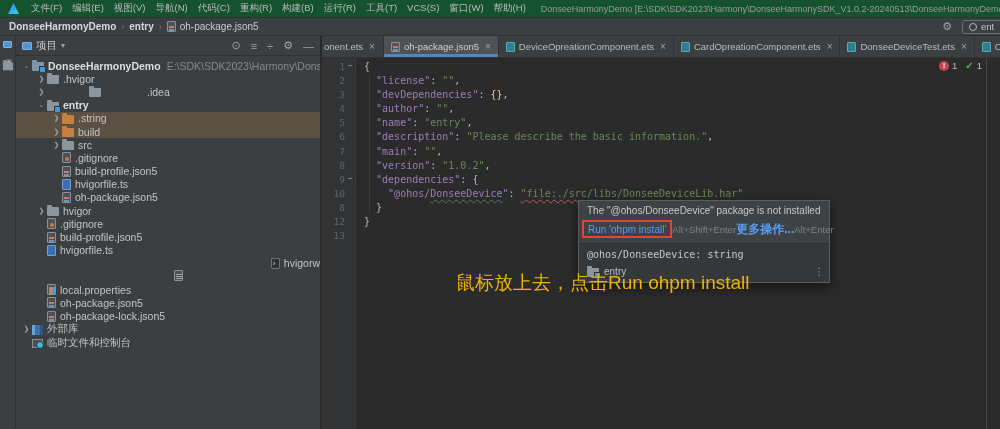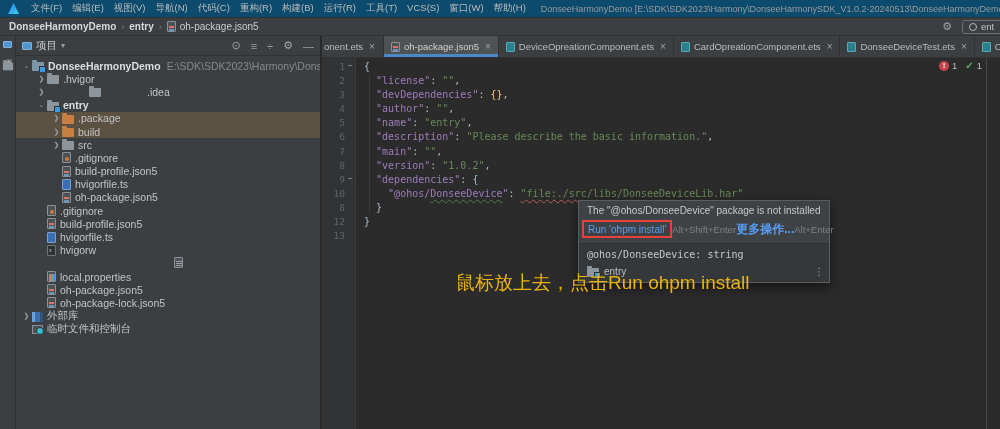--- a/index.html
+++ b/index.html
@@ -1,19 +1,19 @@
 <!DOCTYPE html>
 <html><head>
 <meta charset="utf-8">
 <style>
 *{margin:0;padding:0;box-sizing:border-box}
 html,body{width:1000px;height:429px;overflow:hidden}
 body{background:#2b2b2b;font-family:"Liberation Sans",sans-serif;color:#bbb;position:relative;font-size:11px}
 
-.menubar{position:absolute;left:0;top:0;width:1000px;height:18px;background:#0c4a6e;border-bottom:1px solid #323232;display:flex;align-items:center;padding-left:6px;overflow:hidden}
+.menubar{position:absolute;left:0;top:0;width:1000px;height:18px;background:#14532d;border-bottom:1px solid #323232;display:flex;align-items:center;padding-left:6px;overflow:hidden}
 .logo{width:11px;height:11px;margin:0 7px 0 2px;background:linear-gradient(135deg,#2f7bf5,#35d3e8);clip-path:polygon(50% 0,100% 100%,0 100%);flex:none}
 .menu-item{font-size:9.5px;color:#bbb;padding:0 5px;white-space:nowrap;cursor:default}
 .win-title{margin-left:10px;font-size:9px;color:#9a9a9a;white-space:nowrap;overflow:hidden}
 
 .breadcrumbbar{position:absolute;top:18px;left:0;width:1000px;height:18px;background:#3c3f41;border-bottom:1px solid #323232;display:flex;align-items:center;padding-left:9px;font-size:10px;overflow:hidden}
 .crumb{color:#c9c9c9;white-space:nowrap}
 .crumb.b{font-weight:bold;color:#d8d8d8}
 .crumb-sep{color:#7d7d7d;margin:0 5px;font-size:9px}
 .crumb-ic{margin-right:4px}
 .bc-right{margin-left:auto;display:flex;align-items:center;gap:10px;padding-right:0}
@@ -173,21 +173,21 @@
         <span class="t-label">.idea</span>
       </div>
       <div class="tree-row" style="padding-left: 20px;">
         <span class="chev">⌄</span>
         <span class="ic ic-module-folder"></span>
         <span class="t-label b">entry</span>
       </div>
       <div class="tree-row hl" style="padding-left: 35px;">
         <span class="chev">❯</span>
         <span class="ic ic-folder-orange"></span>
-        <span class="t-label">.package</span>
+        <span class="t-label">.string</span>
       </div>
       <div class="tree-row hl" style="padding-left: 35px;">
         <span class="chev">❯</span>
         <span class="ic ic-folder-orange"></span>
         <span class="t-label">build</span>
       </div>
       <div class="tree-row" style="padding-left: 35px;">
         <span class="chev">❯</span>
         <span class="ic ic-folder"></span>
         <span class="t-label">src</span>
@@ -206,35 +206,40 @@
         <span class="chev"></span>
         <span class="ic ic-file-ts"></span>
         <span class="t-label">hvigorfile.ts</span>
       </div>
       <div class="tree-row" style="padding-left: 35px;">
         <span class="chev"></span>
         <span class="ic ic-file-json"></span>
         <span class="t-label">oh-package.json5</span>
       </div>
       <div class="tree-row" style="padding-left: 20px;">
+        <span class="chev">❯</span>
+        <span class="ic ic-folder"></span>
+        <span class="t-label">hvigor</span>
+      </div>
+      <div class="tree-row" style="padding-left: 20px;">
         <span class="chev"></span>
         <span class="ic ic-file-git"></span>
         <span class="t-label">.gitignore</span>
       </div>
       <div class="tree-row" style="padding-left: 20px;">
         <span class="chev"></span>
         <span class="ic ic-file-json"></span>
         <span class="t-label">build-profile.json5</span>
       </div>
       <div class="tree-row" style="padding-left: 20px;">
         <span class="chev"></span>
         <span class="ic ic-file-ts"></span>
         <span class="t-label">hvigorfile.ts</span>
       </div>
-      <div class="tree-row" style="padding-left: 20px;">
+      <div class="tree-row" style="padding-left: 20px; justify-content: flex-end;">
         <span class="chev"></span>
         <span class="ic ic-file-exec"></span>
         <span class="t-label">hvigorw</span>
       </div>
       <div class="tree-row" style="padding-left: 20px; flex-direction: column;">
         <span class="chev"></span>
         <span class="ic ic-file-bat"></span>
         <span class="t-label">hvigorw.bat</span>
       </div>
       <div class="tree-row" style="padding-left: 20px;">

